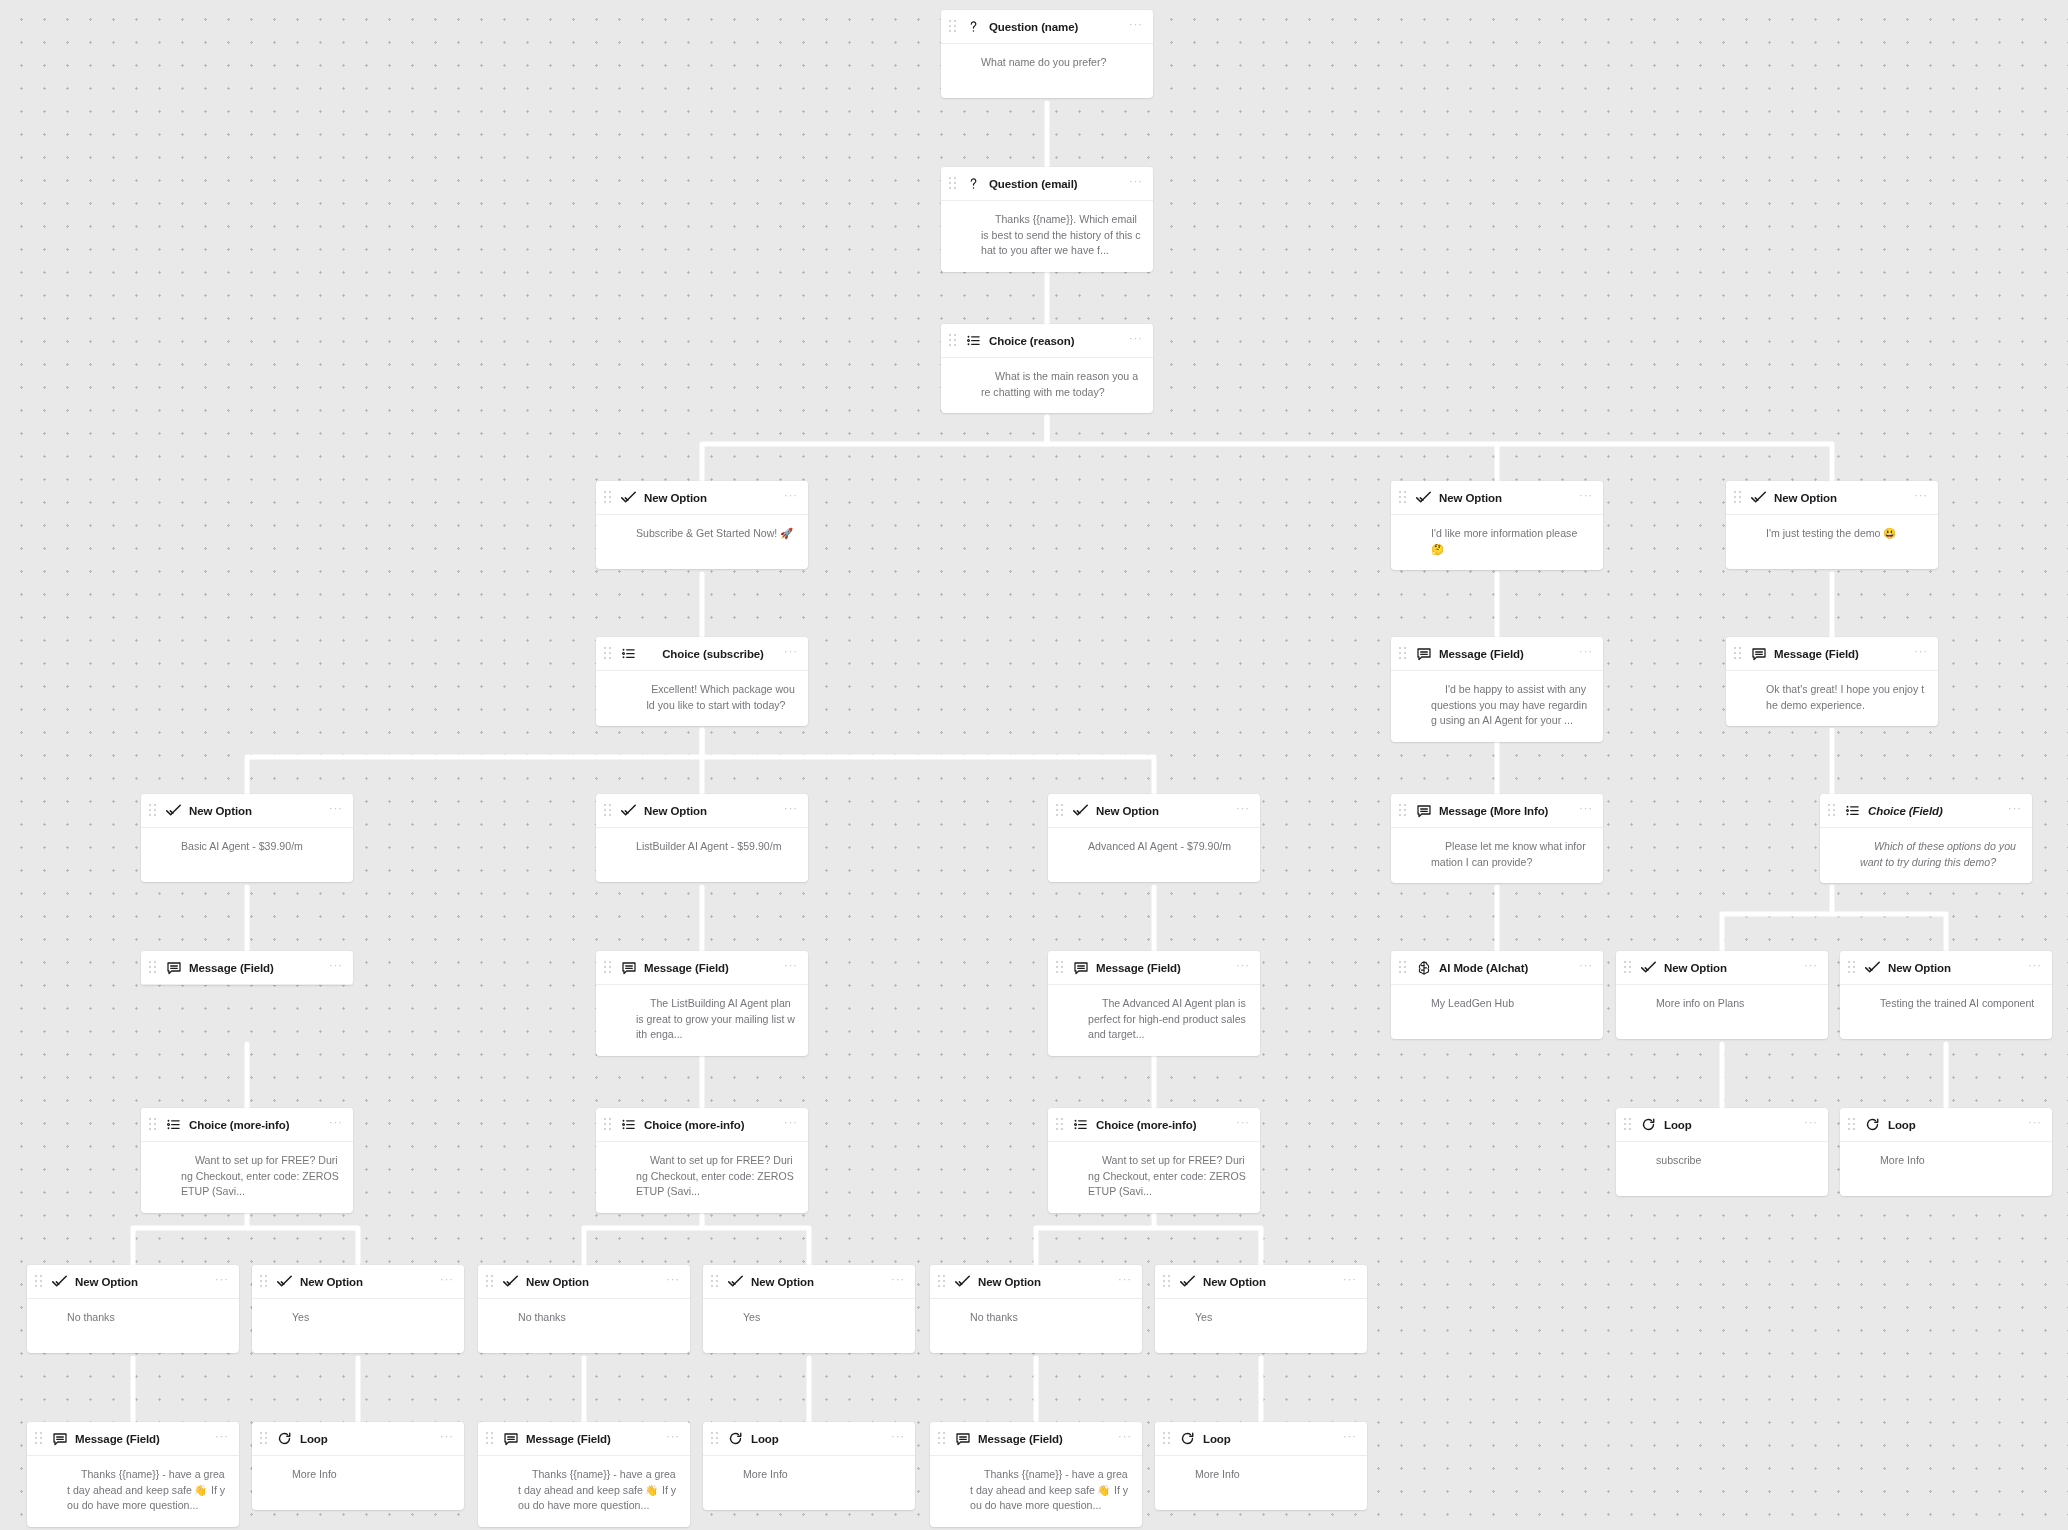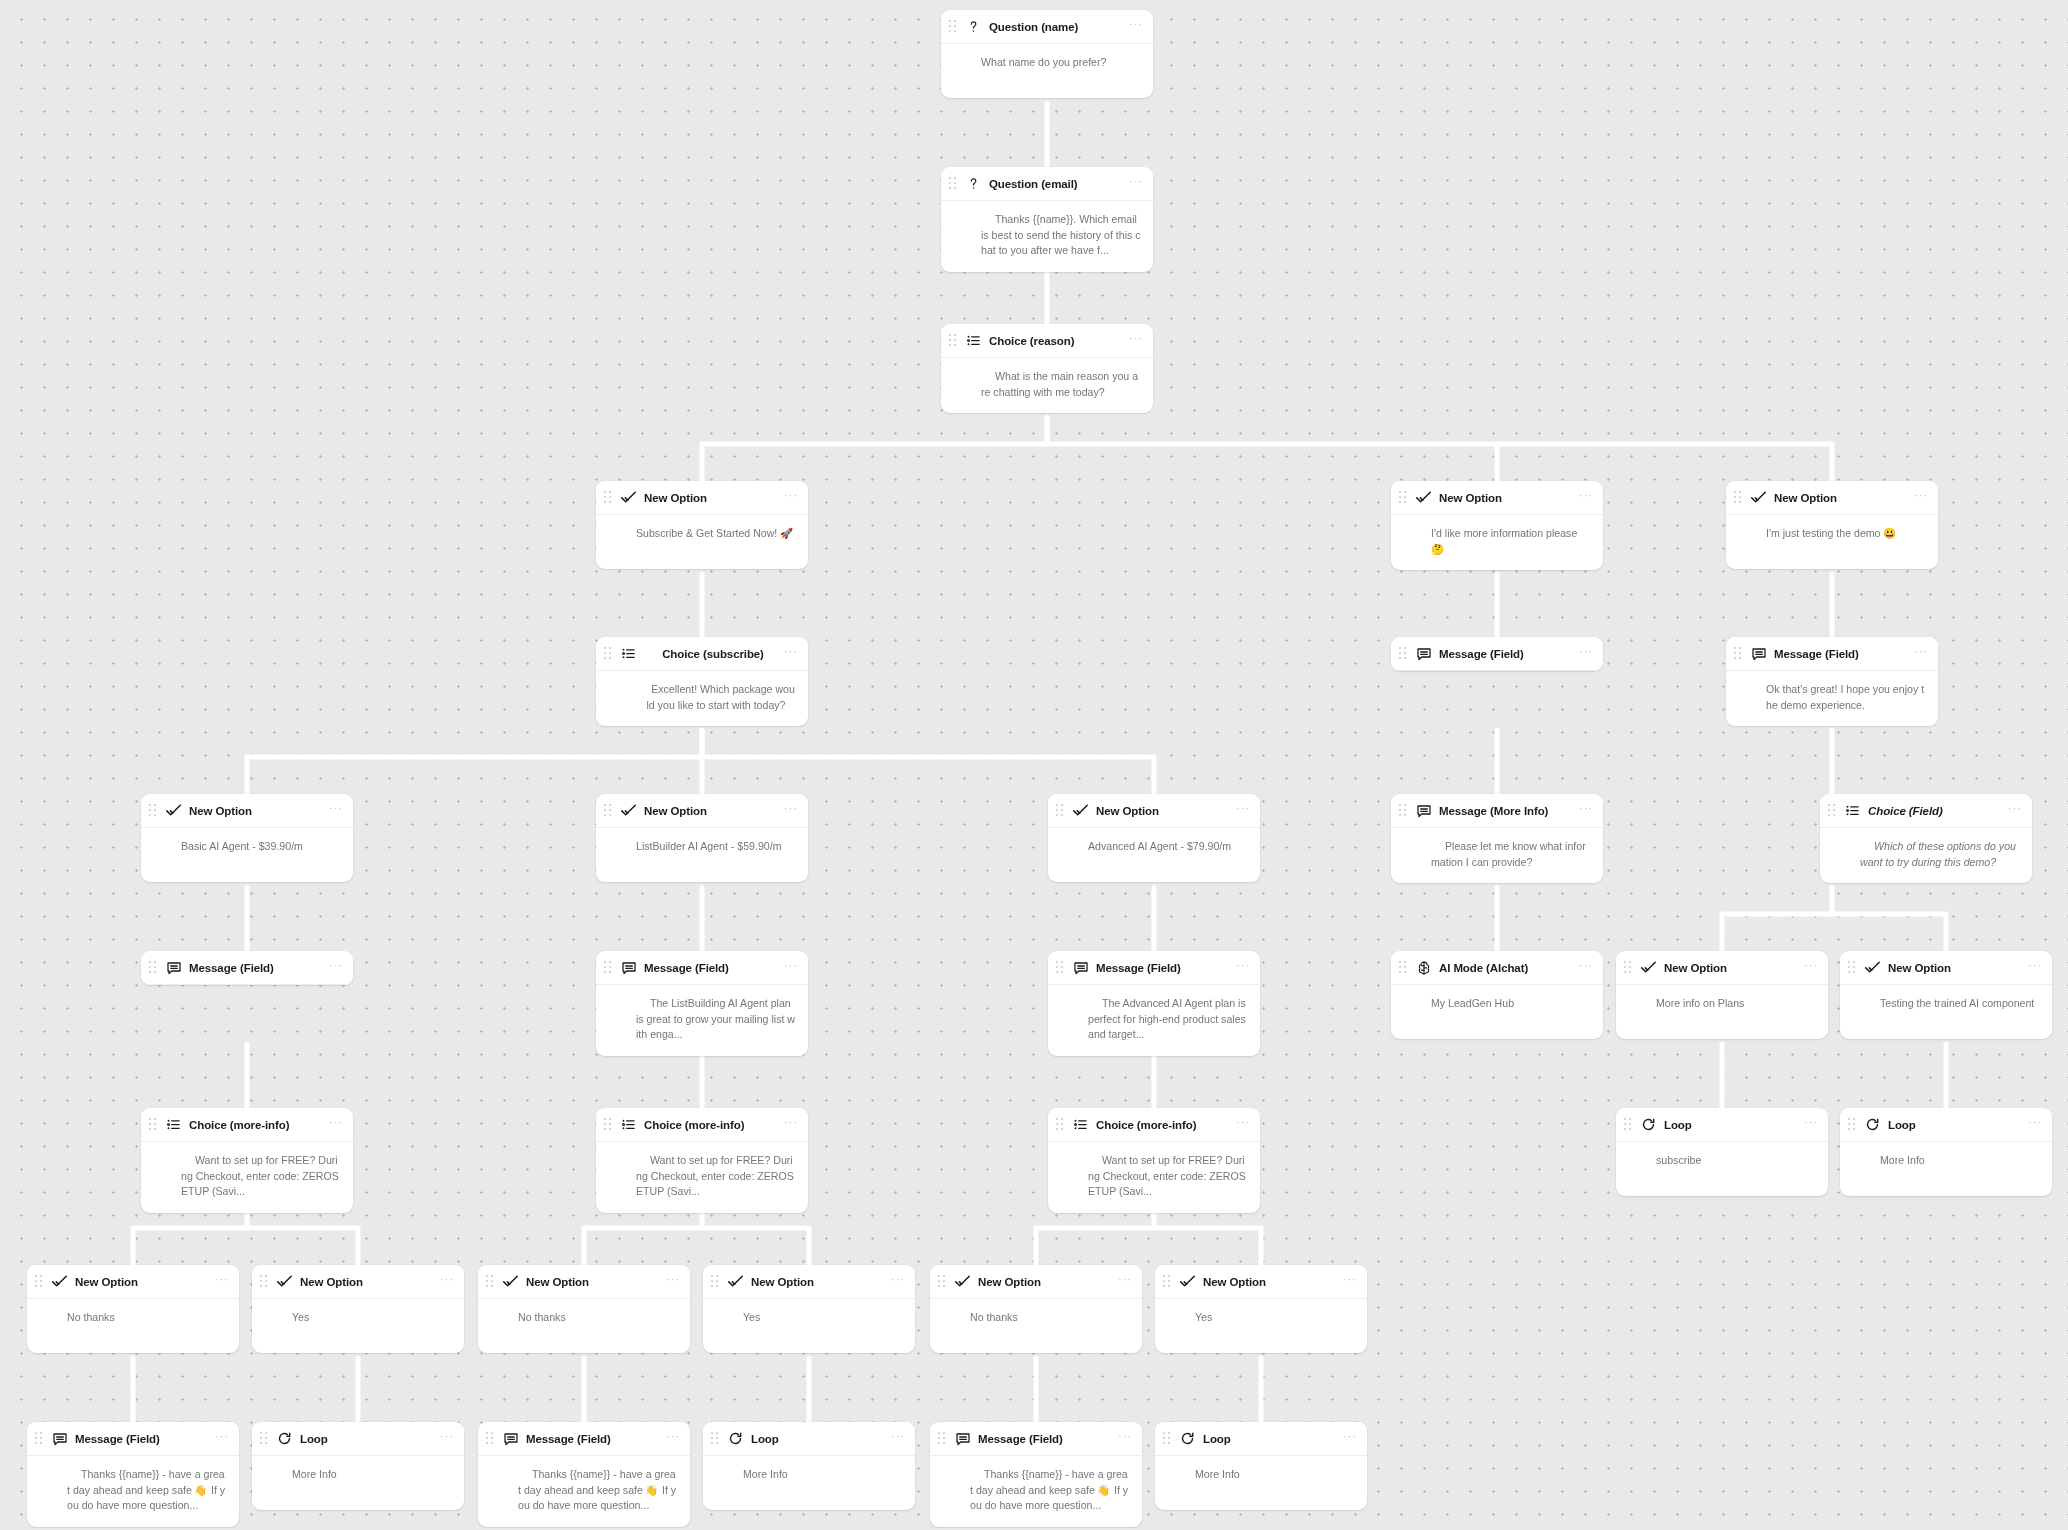--- a/index.html
+++ b/index.html
@@ -28,21 +28,21 @@
     width: 2068px;
     height: 1530px;
     pointer-events: none;
   }
 
   
   .node {
     position: absolute;
     width: 212px;
     background: #ffffff;
-    border-radius: 9px;
+    border-radius: 4px;
     box-shadow: 0 1px 2px rgba(0,0,0,0.10), 0 0 0 1px rgba(0,0,0,0.015);
     overflow: hidden;
   }
 
   .node-header {
     height: 34px;
     display: flex;
     align-items: center;
     padding: 0 8px 0 6px;
     border-bottom: 1px solid #ededee;
@@ -325,20 +325,21 @@
         <span class="node-icon">
     <svg width="16" height="16" viewBox="0 0 24 24" fill="none" stroke="#1b1b1d" stroke-width="1.9" stroke-linecap="round" stroke-linejoin="round">
       <path d="M3 4.5h18v12H8.5L4.5 20.5V16.5H3z"></path>
       <line x1="7" y1="9" x2="17" y2="9"></line>
       <line x1="7" y1="12.5" x2="17" y2="12.5"></line>
     </svg>
   </span>
         <span class="node-title">Message (Field)</span>
         <span class="node-menu">···</span>
       </div>
+      <div class="node-body indent">I'd be happy to assist with any questions you may have regarding using an AI Agent for your ...</div>
     </div>
     <div class="node" style="left: 1726px; top: 637px;">
       <div class="node-header">
         <span class="drag-handle">
           <i></i>
           <i></i>
           <i></i>
           <i></i>
           <i></i>
           <i></i>

